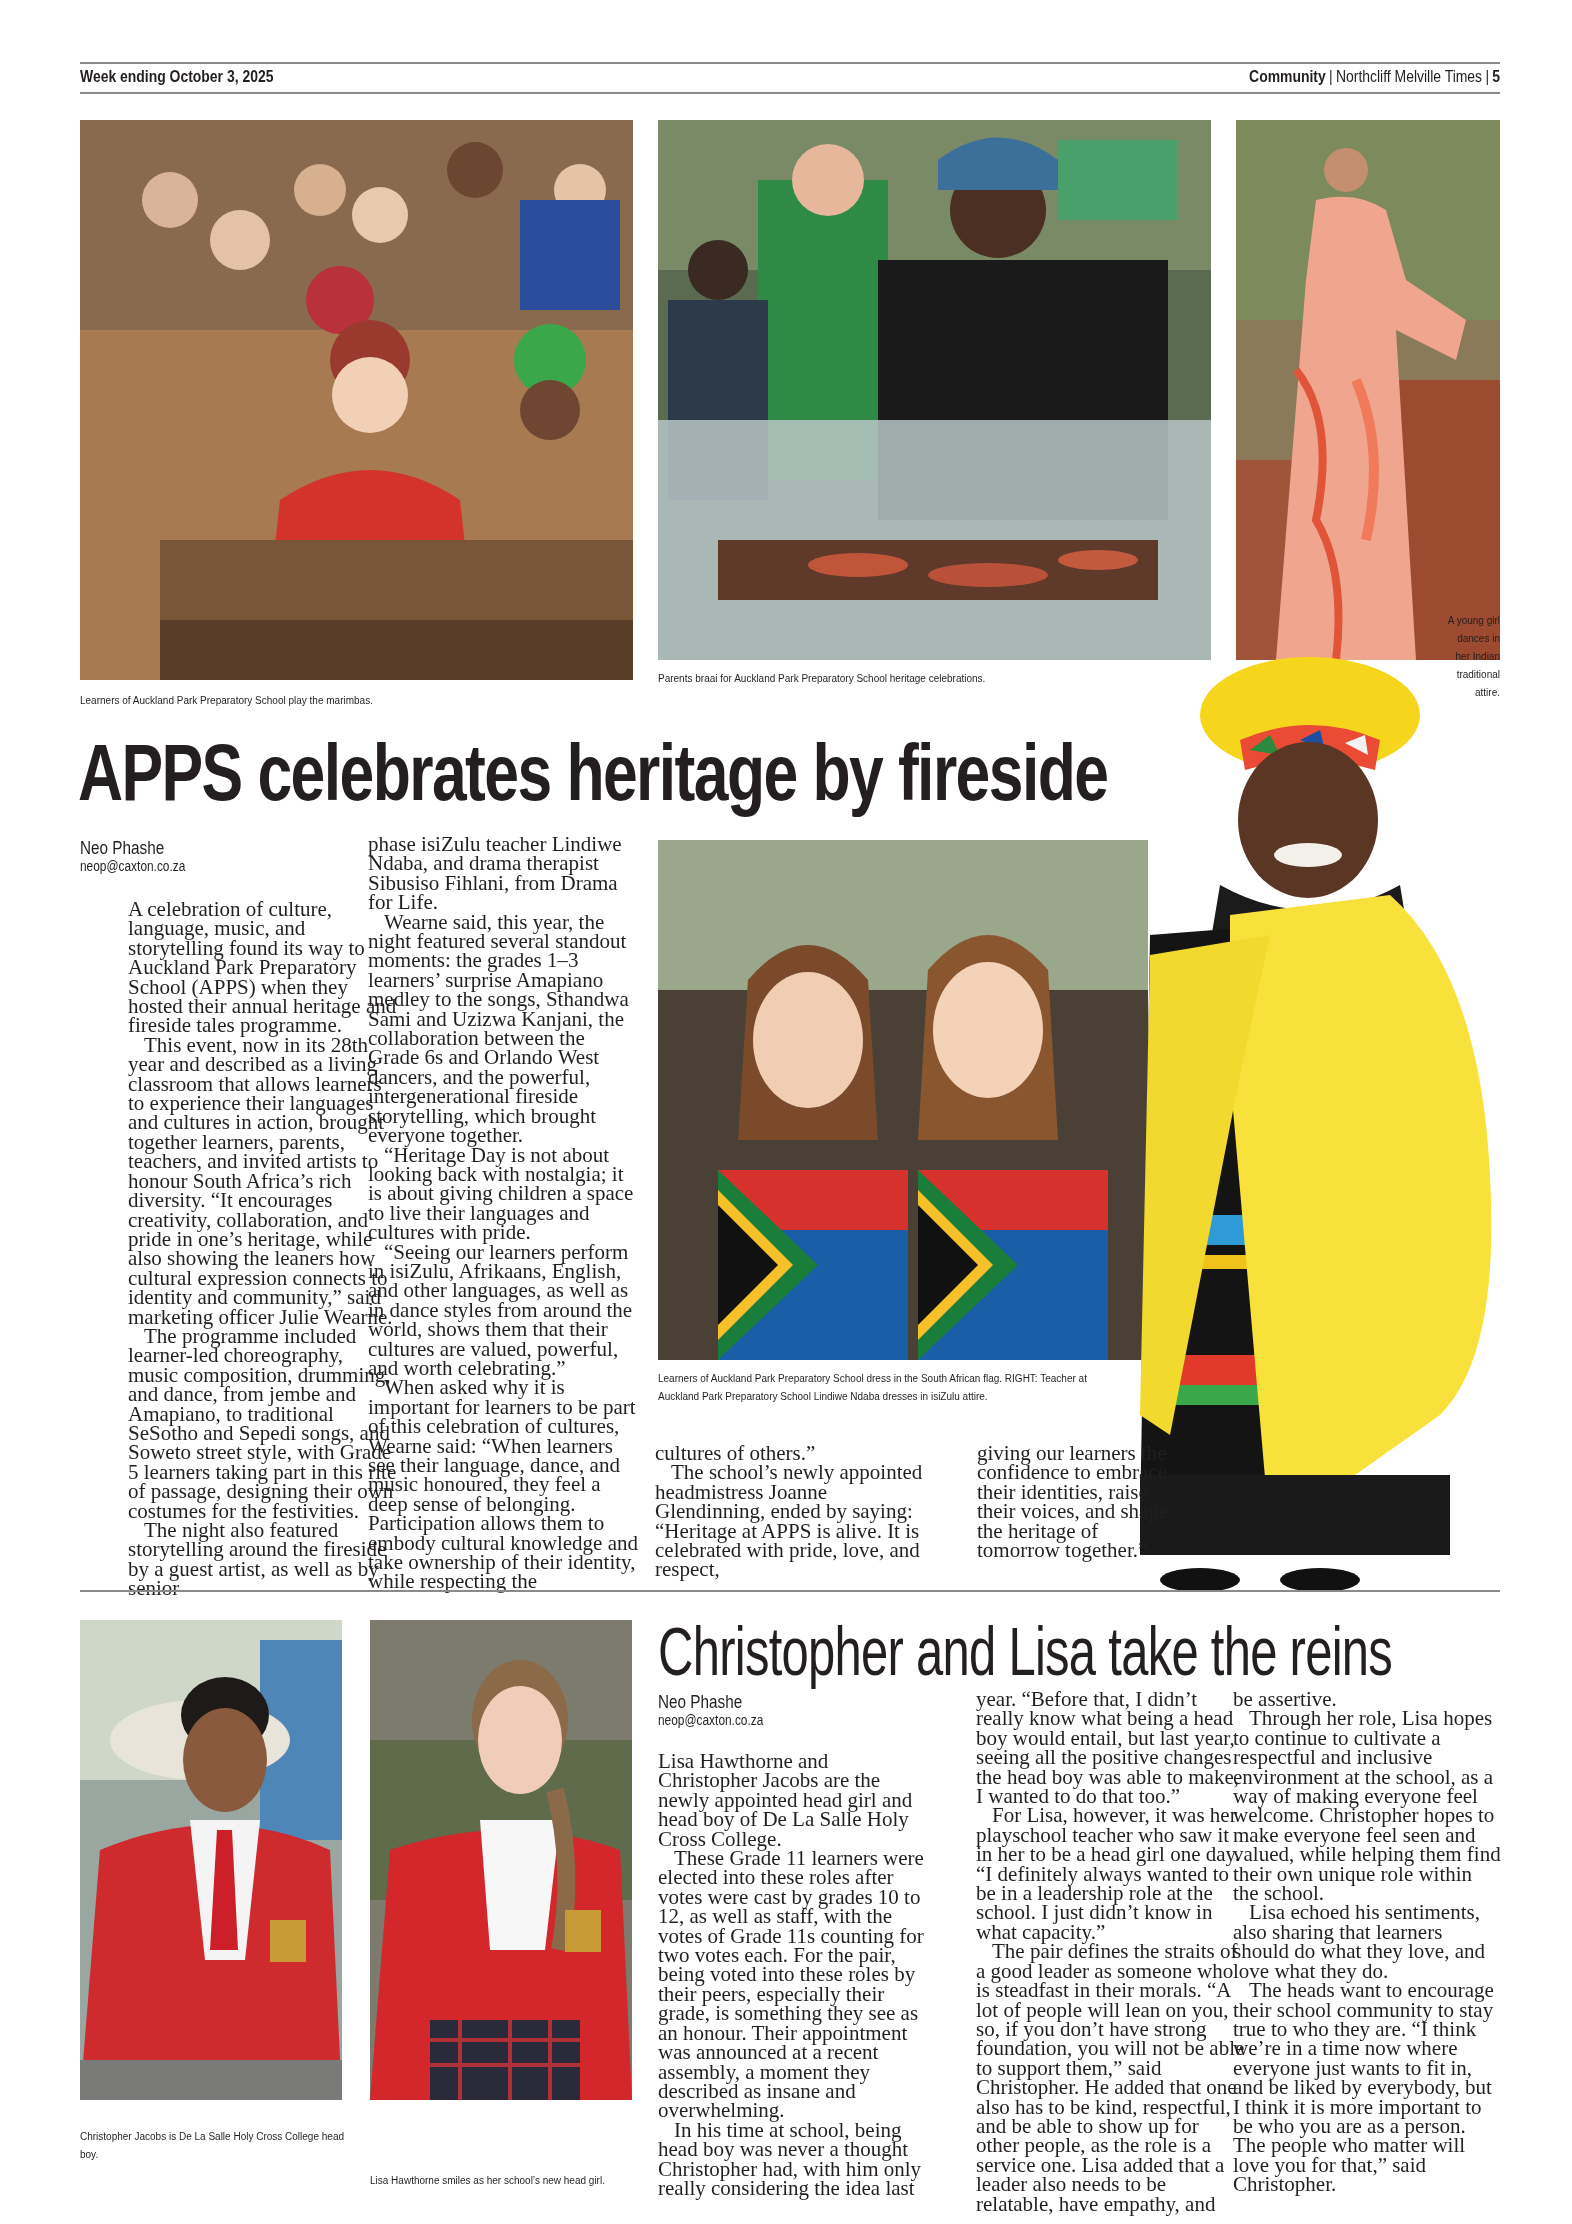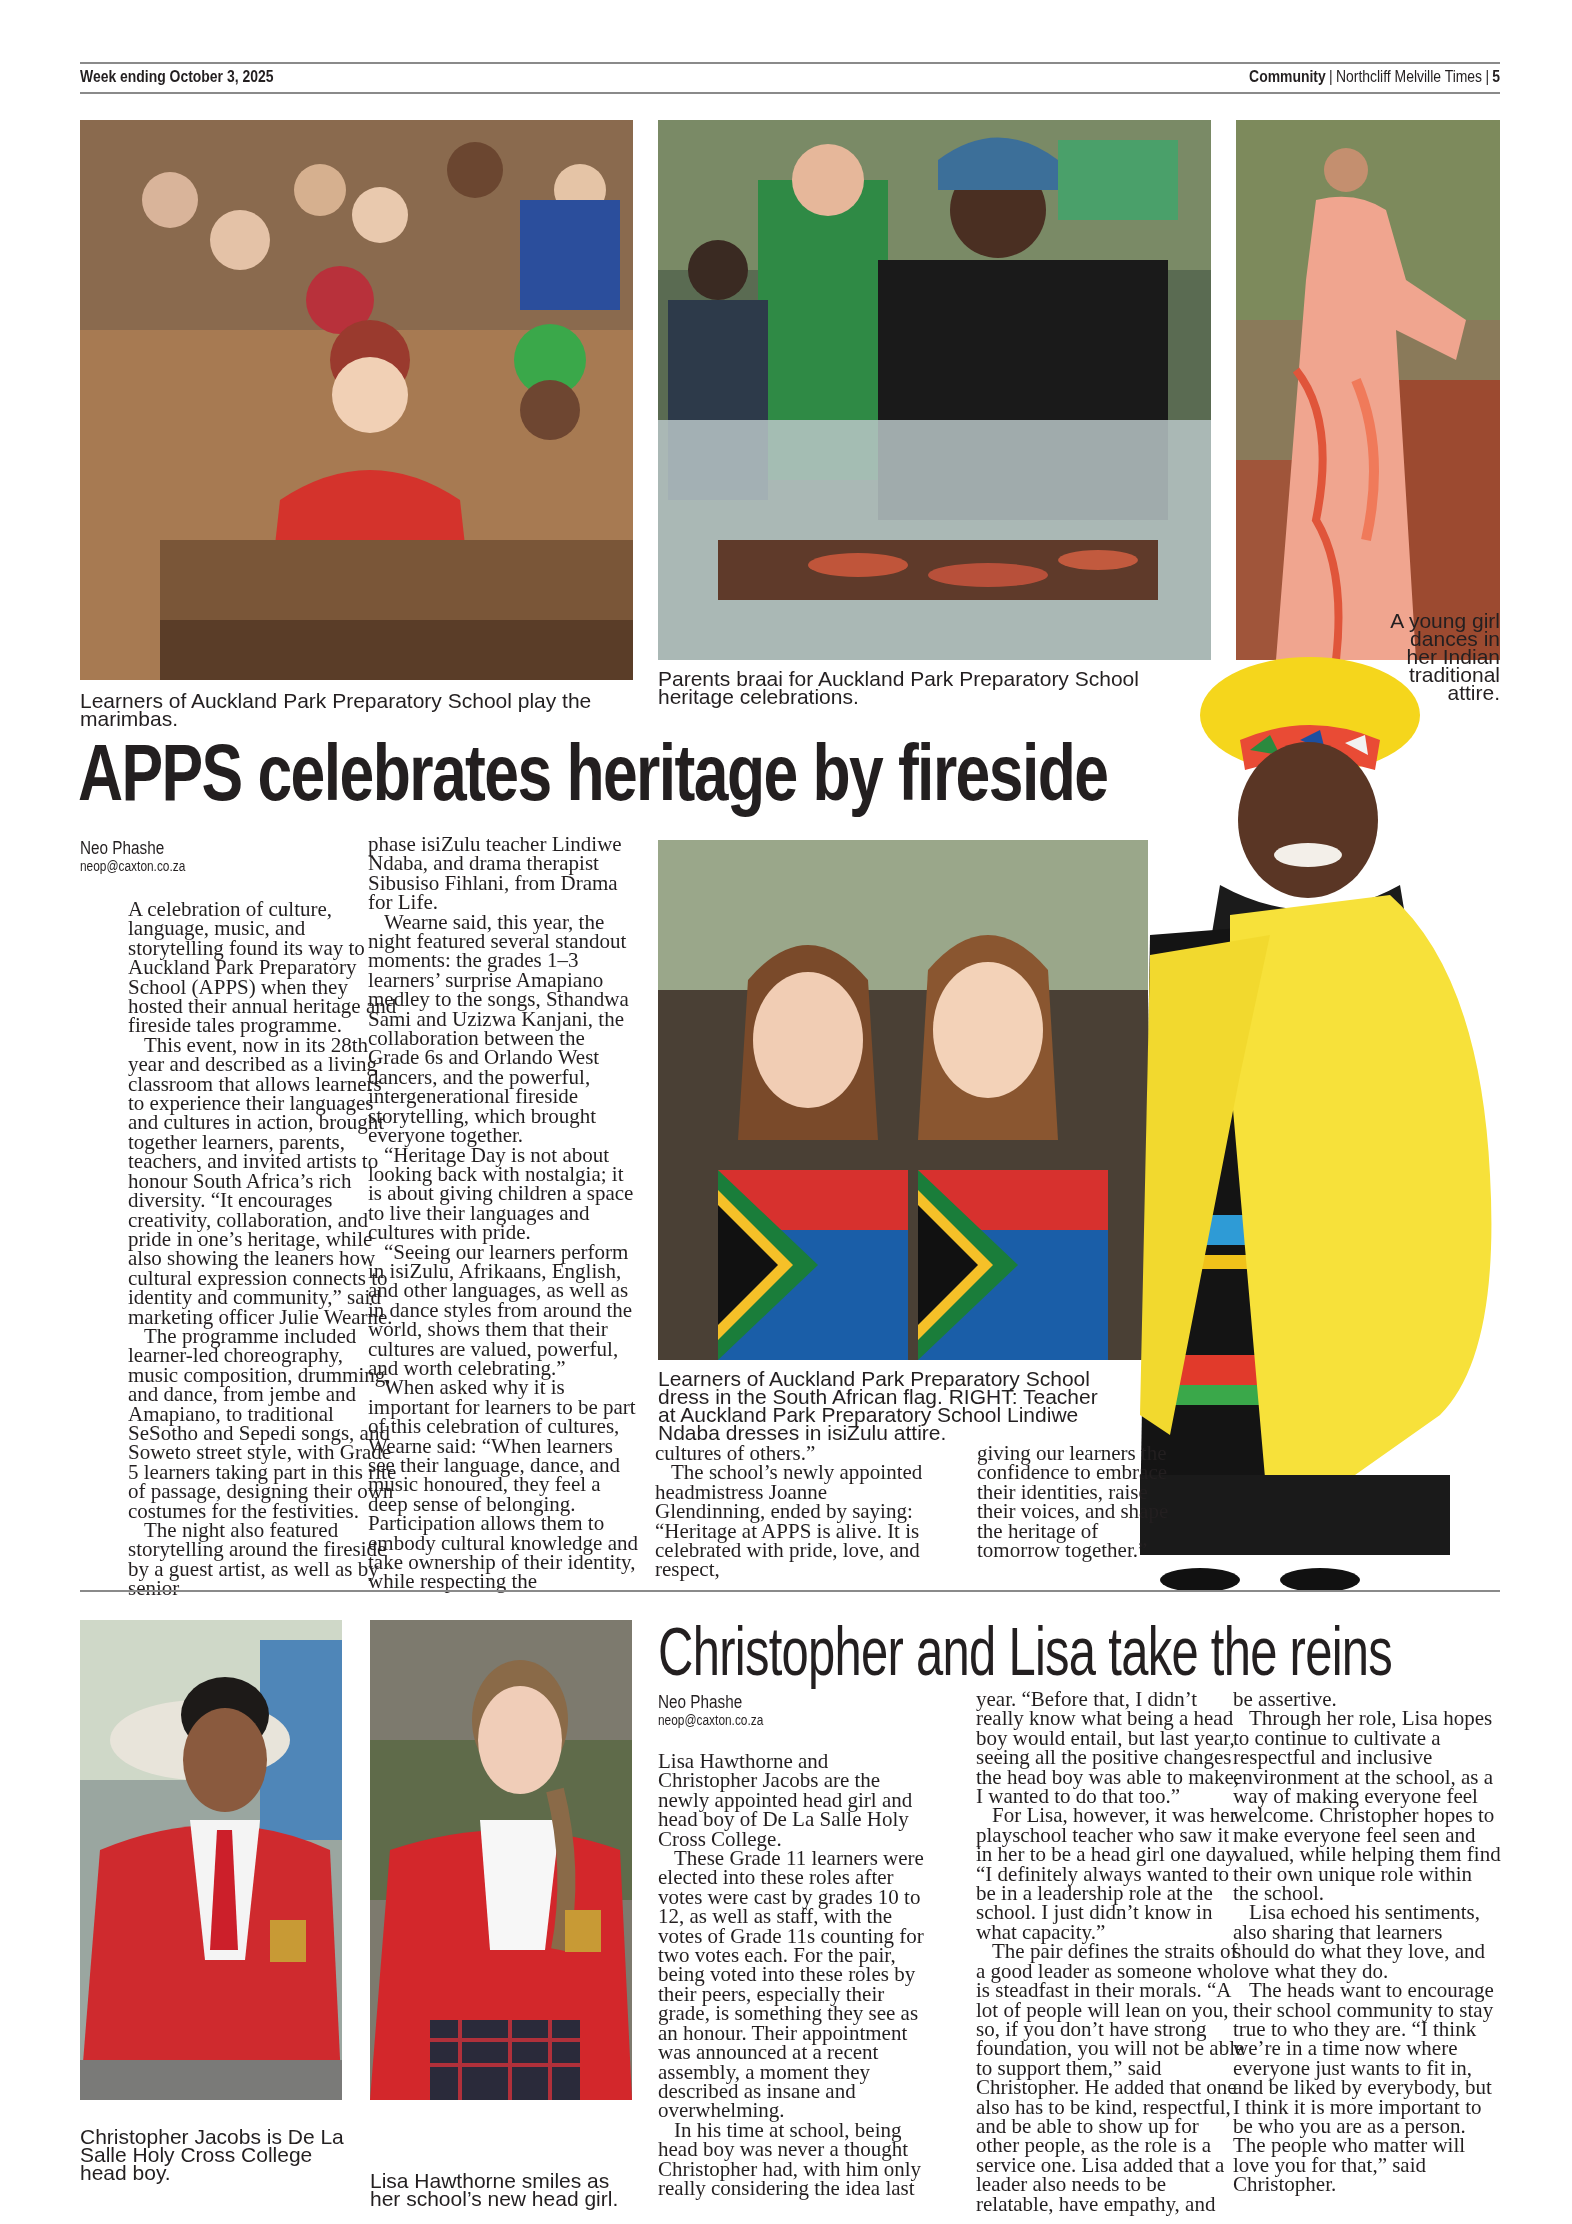--- a/index.html
+++ b/index.html
@@ -17,21 +17,21 @@
   .folio-left { left: 80px; transform-origin: left center; font-weight: bold; }
   .folio-right { right: 72px; transform-origin: right center; white-space: nowrap; }
   .folio-right .b { font-weight: bold; }
   .folio-right .sep { margin: 0 4px; }
 
   
   .photo { position: absolute; overflow: hidden; }
   .photo svg { width: 100%; height: 100%; display: block; }
 
   .caption {
-    position: absolute; font-family: "Liberation Sans", sans-serif; font-size: 21px;
+    position: absolute; font-family: "Liberation Sans", sans-serif; font-size: 10px;
     line-height: 18px; color: #231f20;
   }
   .caption.right { text-align: right; }
 
   .headline-1 {
     position: absolute; left: 78px; top: 728px; font-family: "Liberation Sans", sans-serif;
     font-weight: bold; font-size: 80px; line-height: 90px; letter-spacing: -2px;
     color: #231f20; transform: scaleX(0.78); transform-origin: left top; white-space: nowrap;
   }
   .headline-2 {

